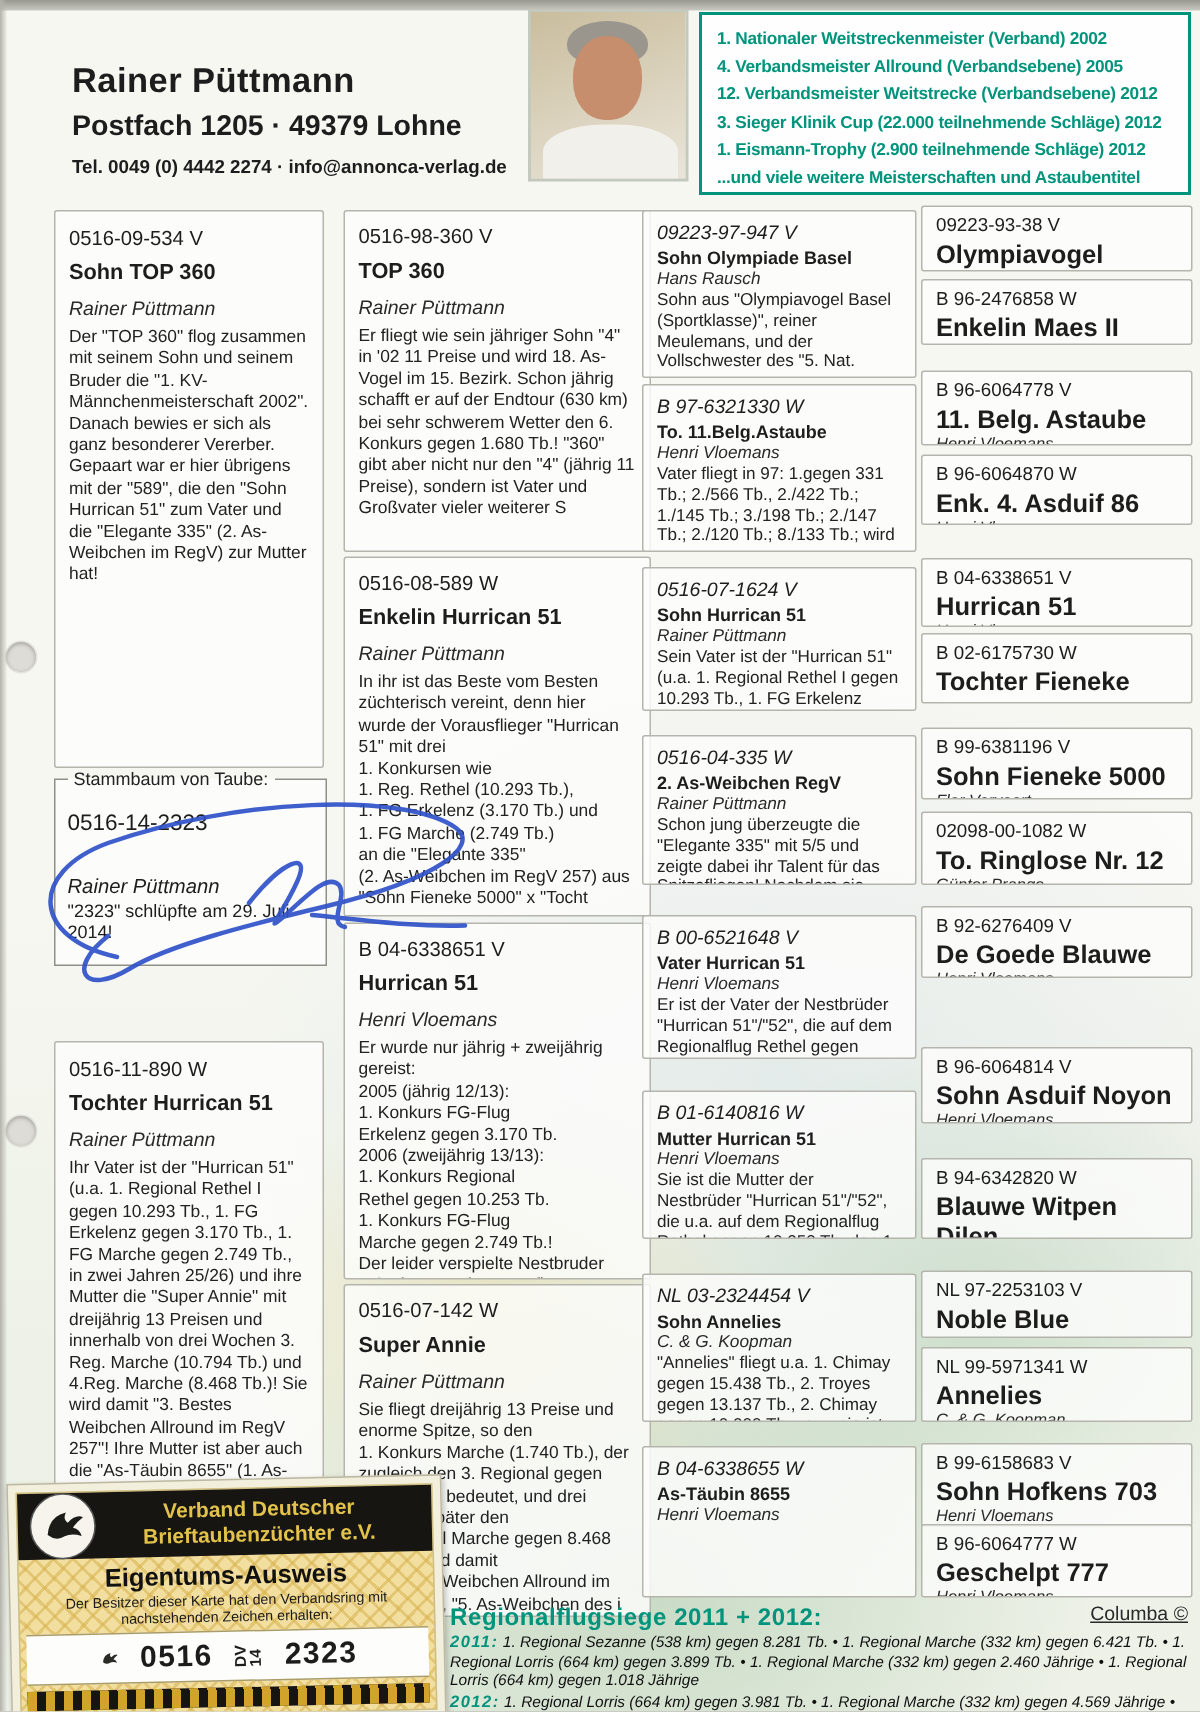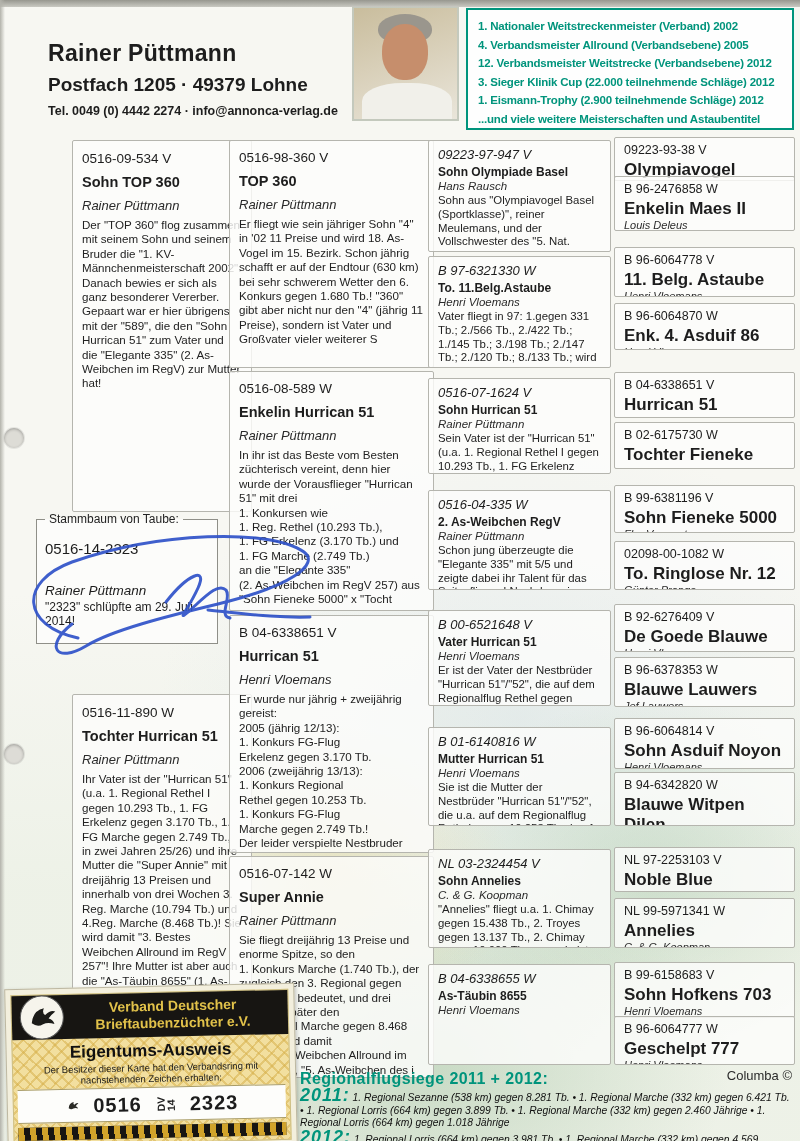--- a/index.html
+++ b/index.html
@@ -23,21 +23,21 @@
          background:linear-gradient(160deg,#c9bd9d 0%,#d8cfb8 45%,#e9e5da 100%);overflow:hidden;z-index:1;}
   .photo .hair{position:absolute;left:24px;top:6px;width:54px;height:30px;border-radius:50% 50% 45% 45%;background:#9a968d;}
   .photo .face{position:absolute;left:28px;top:16px;width:46px;height:56px;border-radius:48% 48% 46% 46%;background:#c68e6c;}
   .photo .shirt{position:absolute;left:8px;bottom:-4px;width:90px;height:40px;border-radius:45% 45% 0 0;background:#f1f0ea;}
   .ach-box{position:absolute;left:466px;top:8px;width:328px;height:122px;border:2px solid #00947c;
            background:rgba(255,255,255,.88);z-index:1;box-sizing:border-box;padding:7px 8px 0 10px;}
   .ach-box div{color:#00947c;font-weight:bold;font-size:11.5px;letter-spacing:-0.2px;line-height:18.6px;white-space:nowrap;}
   
   .pbox{position:absolute;box-sizing:border-box;border:1px solid #b5b5ae;background:rgba(253,253,251,.82);
         overflow:hidden;z-index:1;border-radius:2px;}
-  .p1{left:36px;width:180px;padding:10px 9px;margin-left:36px;}
+  .p1{left:36px;width:180px;padding:10px 9px;}
   .p2{left:229px;width:205px;padding:9px 9px;}
   .p3{left:428px;width:183px;padding:6px 9px;}
   .p4{left:614px;width:181px;padding:5px 9px;}
   .p1 .ring,.p2 .ring{font-size:13.5px;margin-bottom:8px;}
   .p1 .bname,.p2 .bname{font-size:14.5px;font-weight:bold;margin-bottom:8px;}
   .p1 .breeder,.p2 .breeder{font-size:13px;font-style:italic;margin-bottom:5px;color:#2a2a2a;}
   .p1 .btext,.p2 .btext{font-size:11.6px;line-height:14.4px;color:#222;}
   .p3 .ring{font-size:13px;margin-bottom:3px;font-style:italic;}
   .p3 .bname{font-size:12px;font-weight:bold;margin-bottom:1px;}
   .p3 .breeder{font-size:11.5px;font-style:italic;margin-bottom:2px;color:#2a2a2a;}
@@ -70,25 +70,25 @@
   .card-title{text-align:center;font-size:17px;font-weight:bold;color:#111;margin-top:4px;}
   .card-sub{text-align:center;font-size:9.5px;line-height:11px;color:#1a1a1a;padding:1px 14px 3px;}
   .ring-strip{display:flex;align-items:center;justify-content:center;gap:14px;background:#fdfdfb;
               border-top:1px solid #a99c66;border-bottom:1px solid #a99c66;height:32px;margin:0 4px;}
   .ring-strip .num{font-size:20px;font-weight:bold;letter-spacing:1px;color:#1c1c1c;}
   .vert{display:flex;gap:0;}
   .vert span{writing-mode:vertical-rl;transform:rotate(180deg);font-size:10.5px;font-weight:bold;line-height:10px;}
   .card-band{height:13px;background-color:#171512;margin:4px 4px 4px;background-image:
       repeating-linear-gradient(90deg, rgba(219,171,44,.95) 0 6px, transparent 6px 12px);}
   
-  .columba{position:absolute;right:8px;top:1068px;font-size:13px;color:#2a2a2a;z-index:2;}
+  .columba{position:absolute;right:8px;top:1068px;font-size:13px;color:#2a2a2a;z-index:2;text-decoration:underline;}
   .footer{position:absolute;left:300px;top:1070px;width:494px;z-index:2;}
   .f-title{color:#00947c;font-weight:bold;font-size:16px;letter-spacing:.4px;}
   .fline{margin:1px 0 0;font-size:10.3px;font-style:italic;line-height:12.6px;color:#101010;}
-  .fyear{color:#00947c;font-weight:bold;font-size:18px;letter-spacing:1px;}
+  .fyear{color:#00947c;font-weight:bold;font-size:11px;letter-spacing:1px;}
 </style>
 </head>
 <body>
 
 <div class="page">
   <div class="bg-wash"></div>
   <div class="scan-top"></div>
   <div class="scan-left"></div>
   <div class="hole" style="top:428px"></div>
   <div class="hole" style="top:744px"></div>
@@ -230,21 +230,21 @@
     <div class="ring">B 04-6338655 W</div>
     <div class="bname">As-Täubin 8655</div>
     <div class="breeder">Henri Vloemans</div>
   </div>
 
   <div class="pbox p4" style="top:137px;height:44px">
     <div class="ring">09223-93-38 V</div>
     <div class="bname">Olympiavogel Basel</div>
     <div class="breeder">Hans Rausch</div>
   </div>
-  <div class="pbox p4" style="top:176px;height:55px">
+  <div class="pbox p4" style="top:186px;height:44px">
     <div class="ring">B 96-2476858 W</div>
     <div class="bname">Enkelin Maes II</div>
     <div class="breeder">Louis Deleus</div>
   </div>
   <div class="pbox p4" style="top:247px;height:50px">
     <div class="ring">B 96-6064778 V</div>
     <div class="bname">11. Belg. Astaube</div>
     <div class="breeder">Henri Vloemans</div>
   </div>
   <div class="pbox p4" style="top:303px;height:47px">
@@ -270,26 +270,21 @@
   <div class="pbox p4" style="top:541px;height:49px">
     <div class="ring">02098-00-1082 W</div>
     <div class="bname">To. Ringlose Nr. 12</div>
     <div class="breeder">Günter Prange</div>
   </div>
   <div class="pbox p4" style="top:604px;height:48px">
     <div class="ring">B 92-6276409 V</div>
     <div class="bname">De Goede Blauwe</div>
     <div class="breeder">Henri Vloemans</div>
   </div>
-  <div class="pbox p4" style="top:657px;height:50px">
-    <div class="ring">B 96-6378353 W</div>
-    <div class="bname">Blauwe Lauwers</div>
-    <div class="breeder">Jef Lauwers</div>
-  </div>
-  <div class="pbox p4" style="top:718px;height:51px">
+  <div class="pbox p4" style="top:698px;height:51px">
     <div class="ring">B 96-6064814 V</div>
     <div class="bname">Sohn Asduif Noyon</div>
     <div class="breeder">Henri Vloemans</div>
   </div>
   <div class="pbox p4" style="top:772px;height:54px">
     <div class="ring">B 94-6342820 W</div>
     <div class="bname">Blauwe Witpen Dilen</div>
     <div class="breeder">Henri Vloemans</div>
   </div>
   <div class="pbox p4" style="top:847px;height:45px">

